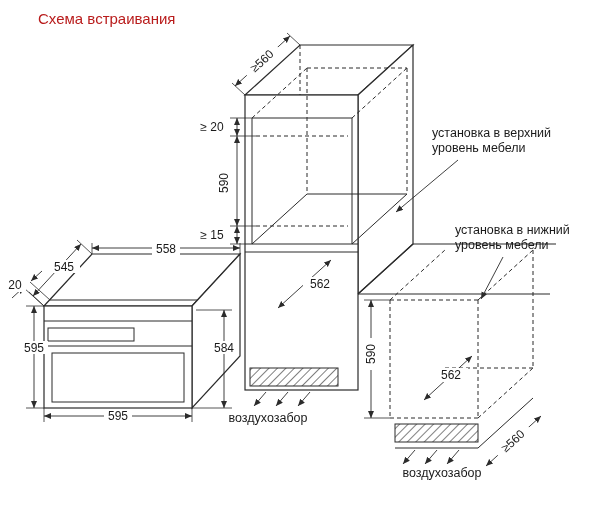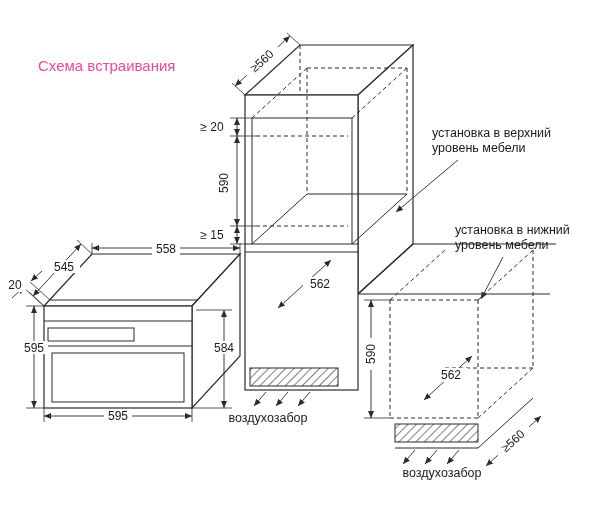--- a/index.html
+++ b/index.html
@@ -1,18 +1,18 @@
 <!DOCTYPE html>
 <html><head>
 <meta charset="utf-8">
 <style>
   html,body{margin:0;padding:0;background:#ffffff;}
   .page{position:relative;width:600px;height:530px;background:#fff;overflow:hidden;}
   .title{position:absolute;left:38px;top:10px;font-family:"Liberation Sans",sans-serif;
-         font-size:15px;color:#ec4899;margin-top:47px;}
+         font-size:15px;color:#b91c1c;}
   svg{position:absolute;left:0;top:0;}
   .face{fill:#ffffff;stroke:#2b2b2b;stroke-width:1.2;}
   .ln{stroke:#2b2b2b;stroke-width:1.2;fill:none;}
   .thin{stroke:#2b2b2b;stroke-width:1;fill:none;}
   .dash{stroke:#2b2b2b;stroke-width:1;fill:none;stroke-dasharray:4 3;}
   .dim{stroke:#2b2b2b;stroke-width:0.9;fill:none;}
   .ext{stroke:#2b2b2b;stroke-width:0.8;fill:none;}
   text{font-family:"Liberation Sans",sans-serif;fill:#1a1a1a;}
   .t12{font-size:12px;}
   .t13{font-size:12.5px;}

